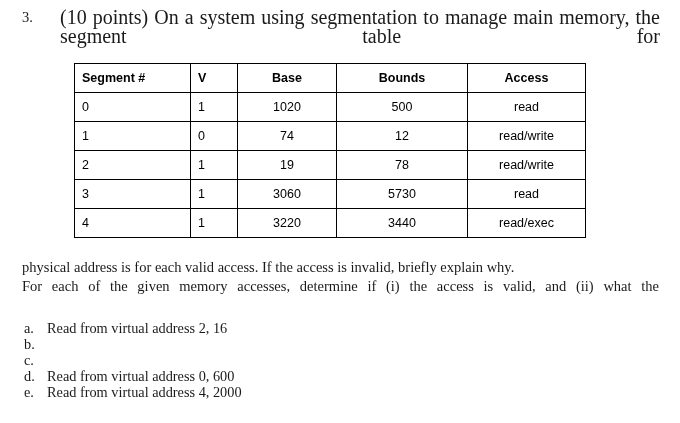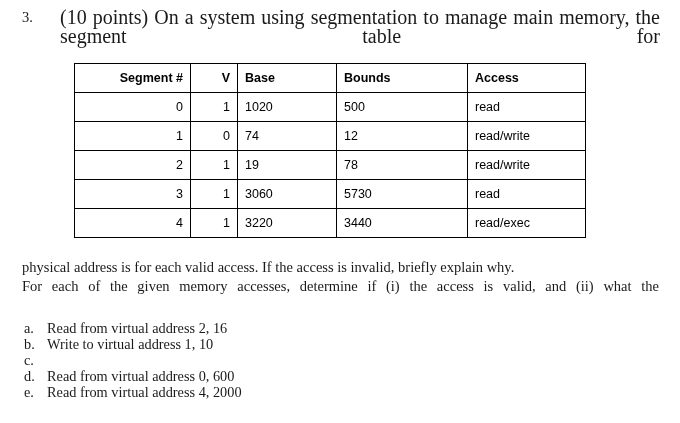--- a/index.html
+++ b/index.html
@@ -72,22 +72,22 @@
   table.segment-table thead th {
     font-weight: bold;
   }
   
   .col-seg   { width: 101px; }
   .col-v     { width: 32px;  }
   .col-base  { width: 84px;  }
   .col-bounds{ width: 116px; }
   .col-access{ width: 103px; }
 
-  .al-left   { text-align: left;   }
-  .al-center { text-align: right; }
+  .al-left   { text-align: center;   }
+  .al-center { text-align: left; }
 
   
   .instructions {
     position: absolute;
     left: 22px;
     top: 258px;
     width: 637px;
     font-size: 14.5px;
     line-height: 19px;
     text-align: justify;
@@ -192,21 +192,20 @@
   <span class="pline just">For each of the given memory accesses, determine if (i) the access is valid, and (ii) what the</span>
 </div>
 
 <div class="access-list">
   <div class="access-item">
     <span class="letter">a.</span>
     <span class="atext">Read from virtual address 2, 16</span>
   </div>
   <div class="access-item">
     <span class="letter">b.</span>
-    <span class="atext">Write to virtual address 1, 10</span>
   </div>
   <div class="access-item">
     <span class="letter">c.</span>
   </div>
   <div class="access-item">
     <span class="letter">d.</span>
     <span class="atext">Read from virtual address 0, 600</span>
   </div>
   <div class="access-item">
     <span class="letter">e.</span>

